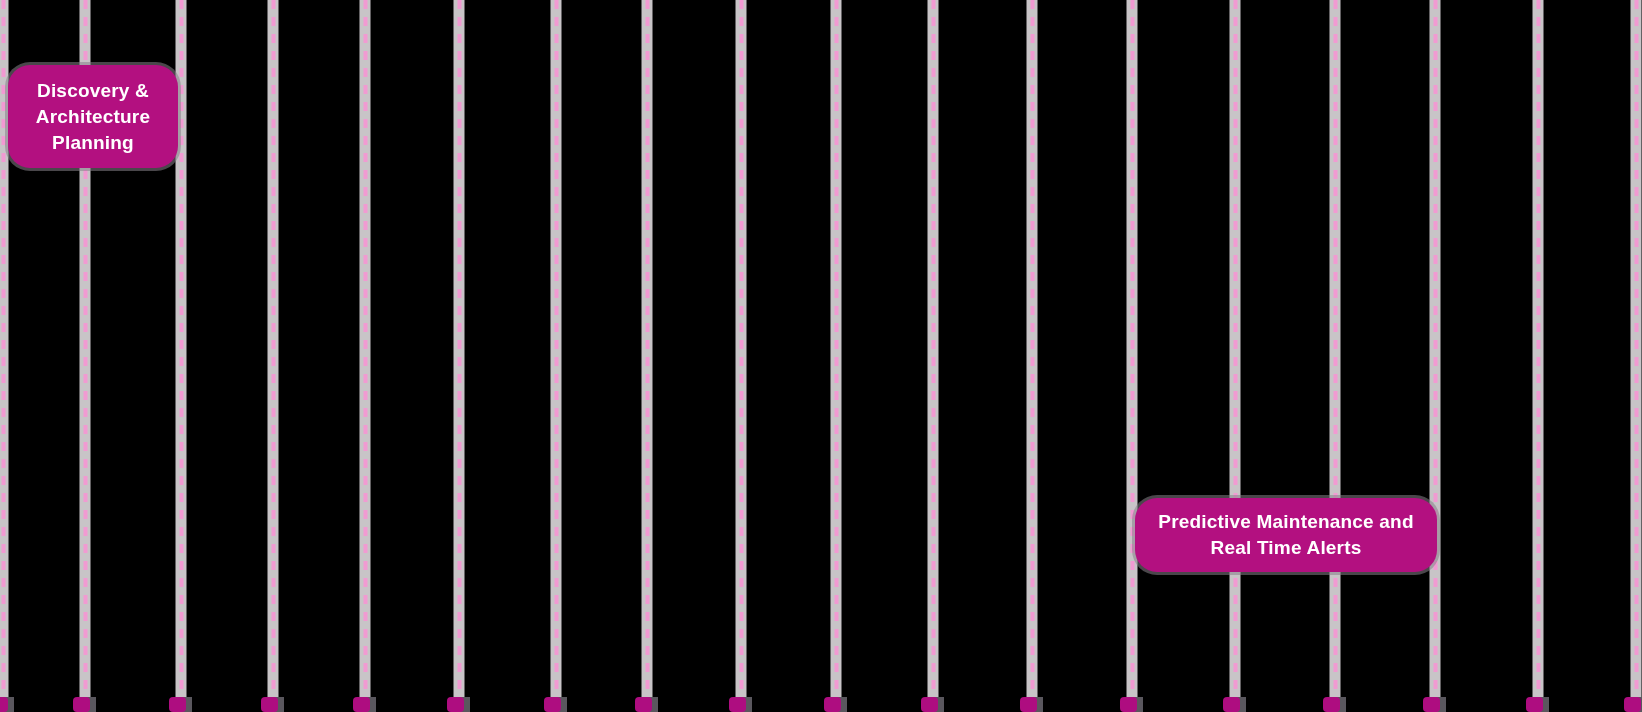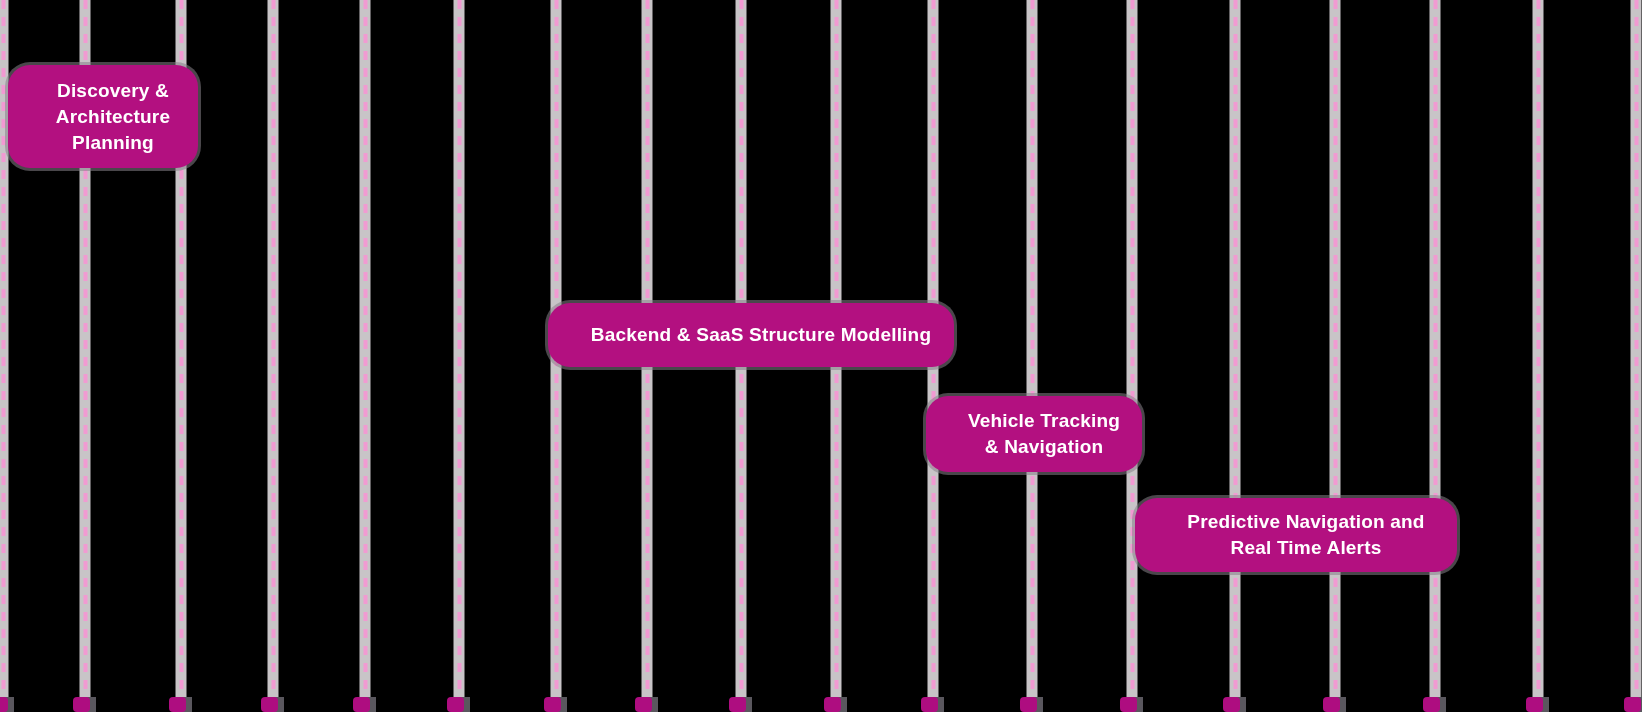--- a/index.html
+++ b/index.html
@@ -50,21 +50,20 @@
   .task {
     position: absolute;
     display: flex;
     align-items: center;
     justify-content: center;
     background: #b31080;
     border-radius: 22px;
     box-shadow: 0 0 0 3px rgba(134,130,137,0.55);
     z-index: 5;
     cursor: pointer;
-    padding-left: 20px;
   }
   .task-label {
     color: #ffffff;
     font-size: 19px;
     font-weight: 700;
     line-height: 26px;
     letter-spacing: 0.2px;
     text-align: center;
     white-space: pre-line;
     padding: 0 14px;
@@ -162,24 +161,17 @@
     <div class="gridline" style="left: 1636px;">
       <div class="gridline-dashes"></div>
     </div>
     <div class="marker-shadow" style="left: 1634px;"></div>
     <div class="marker" style="left: 1624px;"></div>
     <div class="task" style="left: 8px; top: 65px; width: 170px; height: 103px;">
       <span class="task-label">Discovery &amp;
 Architecture
 Planning</span>
     </div>
-    <div class="task" style="left: 548px; top: 303px; width: 386px; height: 64px;">
-      <span class="task-label">Backend &amp; SaaS Structure Modelling</span>
-    </div>
-    <div class="task" style="left: 926px; top: 396px; width: 196px; height: 76px;">
-      <span class="task-label">Vehicle Tracking
-&amp; Navigation</span>
-    </div>
     <div class="task" style="left: 1135px; top: 498px; width: 302px; height: 74px;">
-      <span class="task-label">Predictive Navigation and
+      <span class="task-label">Predictive Maintenance and
 Real Time Alerts</span>
     </div>
   </div>
 
 </body></html>

